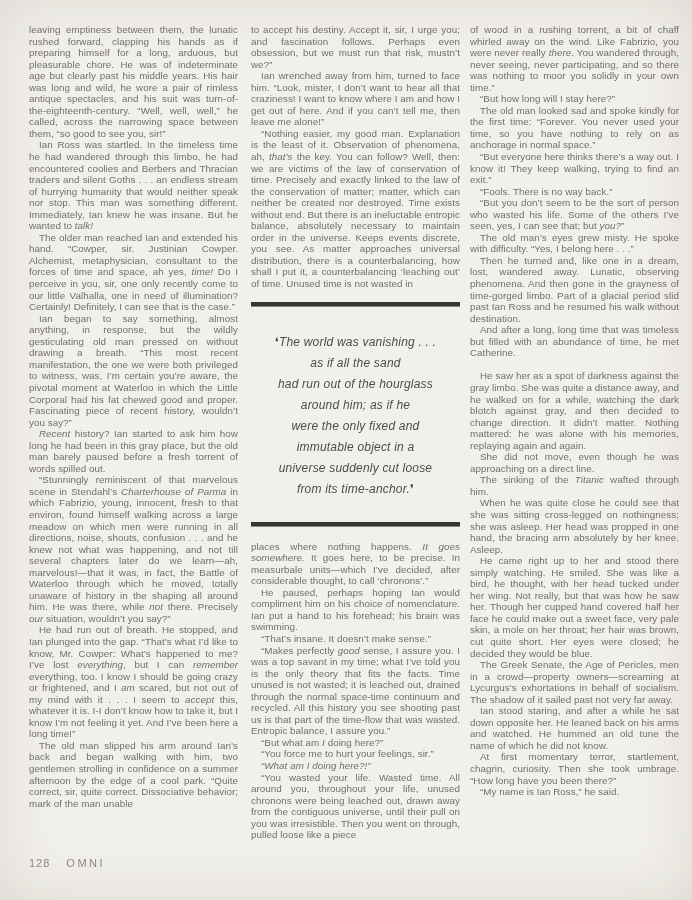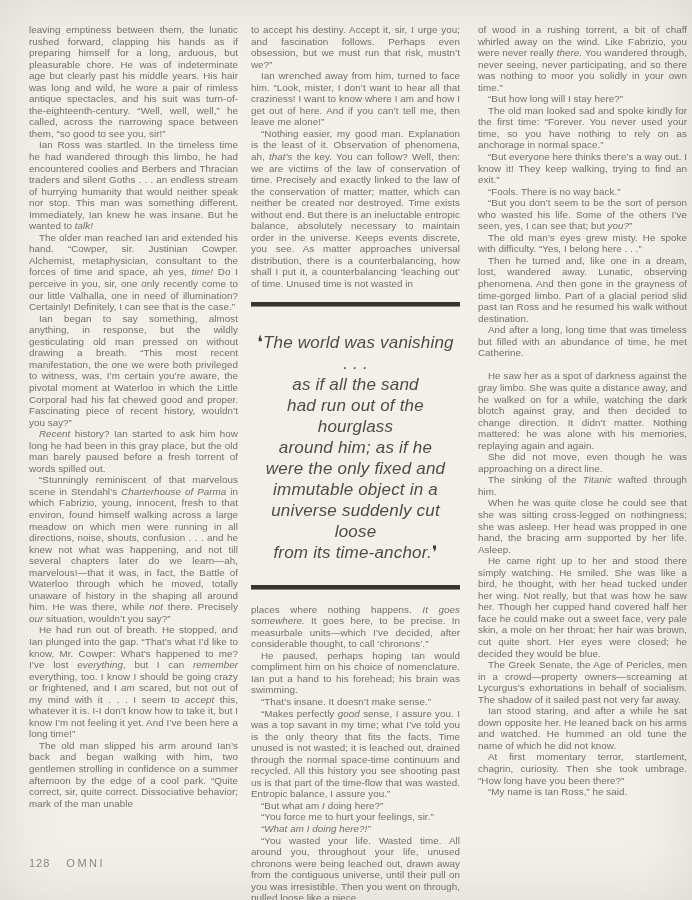--- a/index.html
+++ b/index.html
@@ -17,36 +17,36 @@
     top:24px;
     width:209px;
     color:#716f69;
     font-size:9.8px;
     line-height:11.55px;
     text-align:justify;
     letter-spacing:0.05px;
   }
   .col-1 { left:29px; }
   .col-2 { left:251px; }
-  .col-3 { left:470px;margin-left:8px; }
+  .col-3 { left:470px; }
   p.para { margin:0; text-indent:10px; }
   p.para.noindent { text-indent:0; }
   p.para.gap { margin-top:11.55px; }
   .para i { font-style:italic; }
   .rule {
     height:4px;
     background:#37352f;
     border-bottom:1px solid #8a877f;
     margin-top:12px;
   }
   .rule-bottom { margin-top:0; }
   .pull-quote {
     font-style:italic;
     text-align:center;
-    font-size:17px;
+    font-size:12px;
     line-height:21px;
     color:#4e4c47;
     letter-spacing:0.2px;
     white-space:pre-line;
     padding:25px 2px 22px 2px;
   }
   .quote-mark {
     font-style:normal;
     color:#3c3a35;
   }
@@ -111,21 +111,21 @@
       <p class="para">The old man looked sad and spoke kindly for the first time: “Forever. You never used your time, so you have nothing to rely on as anchorage in normal space.”</p>
       <p class="para">“But everyone here thinks there’s a way out. I know it! They keep walking, trying to find an exit.”</p>
       <p class="para">“Fools. There is no way back.”</p>
       <p class="para">“But you don’t seem to be the sort of person who wasted his life. Some of the others I’ve seen, yes, I can see that; but <i>you?</i>”</p>
       <p class="para">The old man’s eyes grew misty. He spoke with difficulty. “Yes, I belong here . . .”</p>
       <p class="para">Then he turned and, like one in a dream, lost, wandered away. Lunatic, observing phenomena. And then gone in the grayness of time-gorged limbo. Part of a glacial period slid past Ian Ross and he resumed his walk without destination.</p>
       <p class="para">And after a long, long time that was timeless but filled with an abundance of time, he met Catherine.</p>
       <p class="para gap">He saw her as a spot of darkness against the gray limbo. She was quite a distance away, and he walked on for a while, watching the dark blotch against gray, and then decided to change direction. It didn’t matter. Nothing mattered: he was alone with his memories, replaying again and again.</p>
       <p class="para">She did not move, even though he was approaching on a direct line.</p>
       <p class="para">The sinking of the <i>Titanic</i> wafted through him.</p>
-      <p class="para">When he was quite close he could see that she was sitting cross-legged on nothingness; she was asleep. Her head was propped in one hand, the bracing arm supported by her life. Asleep.</p>
+      <p class="para">When he was quite close he could see that she was sitting cross-legged on nothingness; she was asleep. Her head was propped in one hand, the bracing arm absolutely by her knee. Asleep.</p>
       <p class="para">He came right up to her and stood there simply watching. He smiled. She was like a bird, he thought, with her head tucked under her wing. Not really, but that was how he saw her. Though her cupped hand covered half her face he could make out a sweet face, very pale skin, a mole on her throat; her hair was brown, cut quite short. Her eyes were closed; he decided they would be blue.</p>
       <p class="para">The Greek Senate, the Age of Pericles, men in a crowd—property owners—screaming at Lycurgus’s exhortations in behalf of socialism. The shadow of it sailed past not very far away.</p>
       <p class="para">Ian stood staring, and after a while he sat down opposite her. He leaned back on his arms and watched. He hummed an old tune the name of which he did not know.</p>
       <p class="para">At first momentary terror, startlement, chagrin, curiosity. Then she took umbrage. “How long have you been there?”</p>
       <p class="para">“My name is Ian Ross,” he said.</p>
     </div>
 
   <div class="footer">
     <span class="pagenum">128</span><span class="magname">OMNI</span>
   </div>

